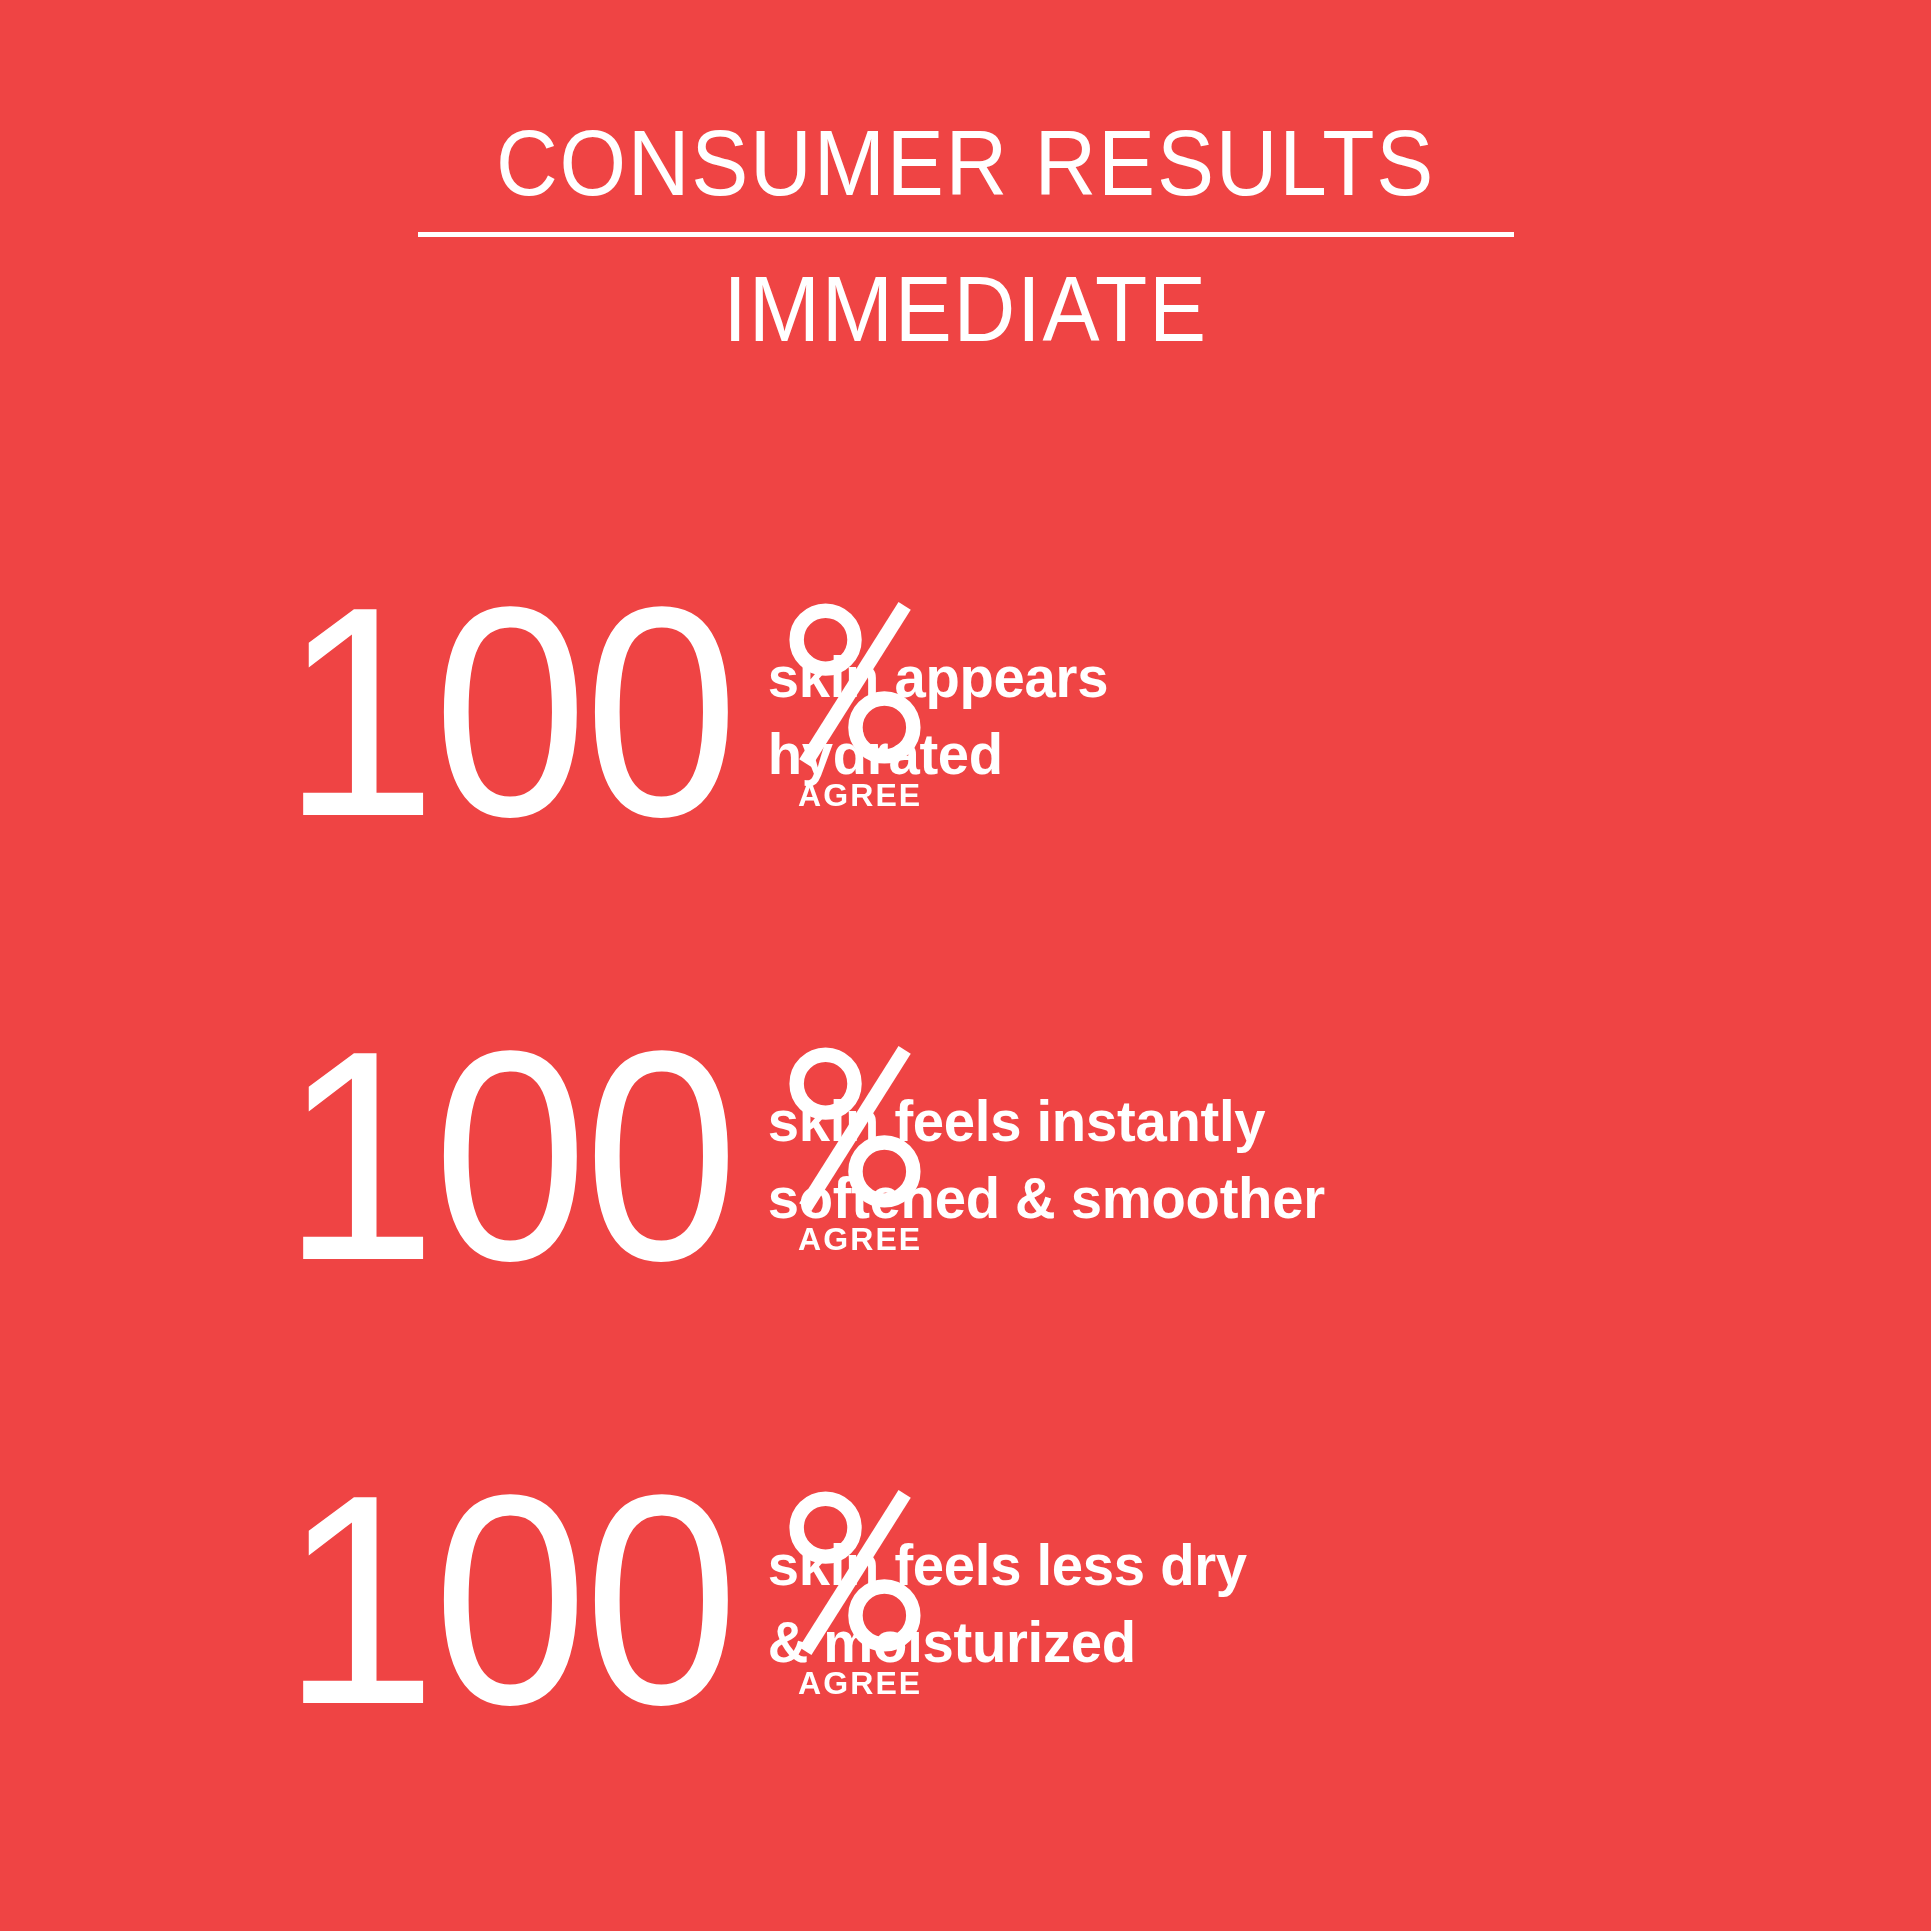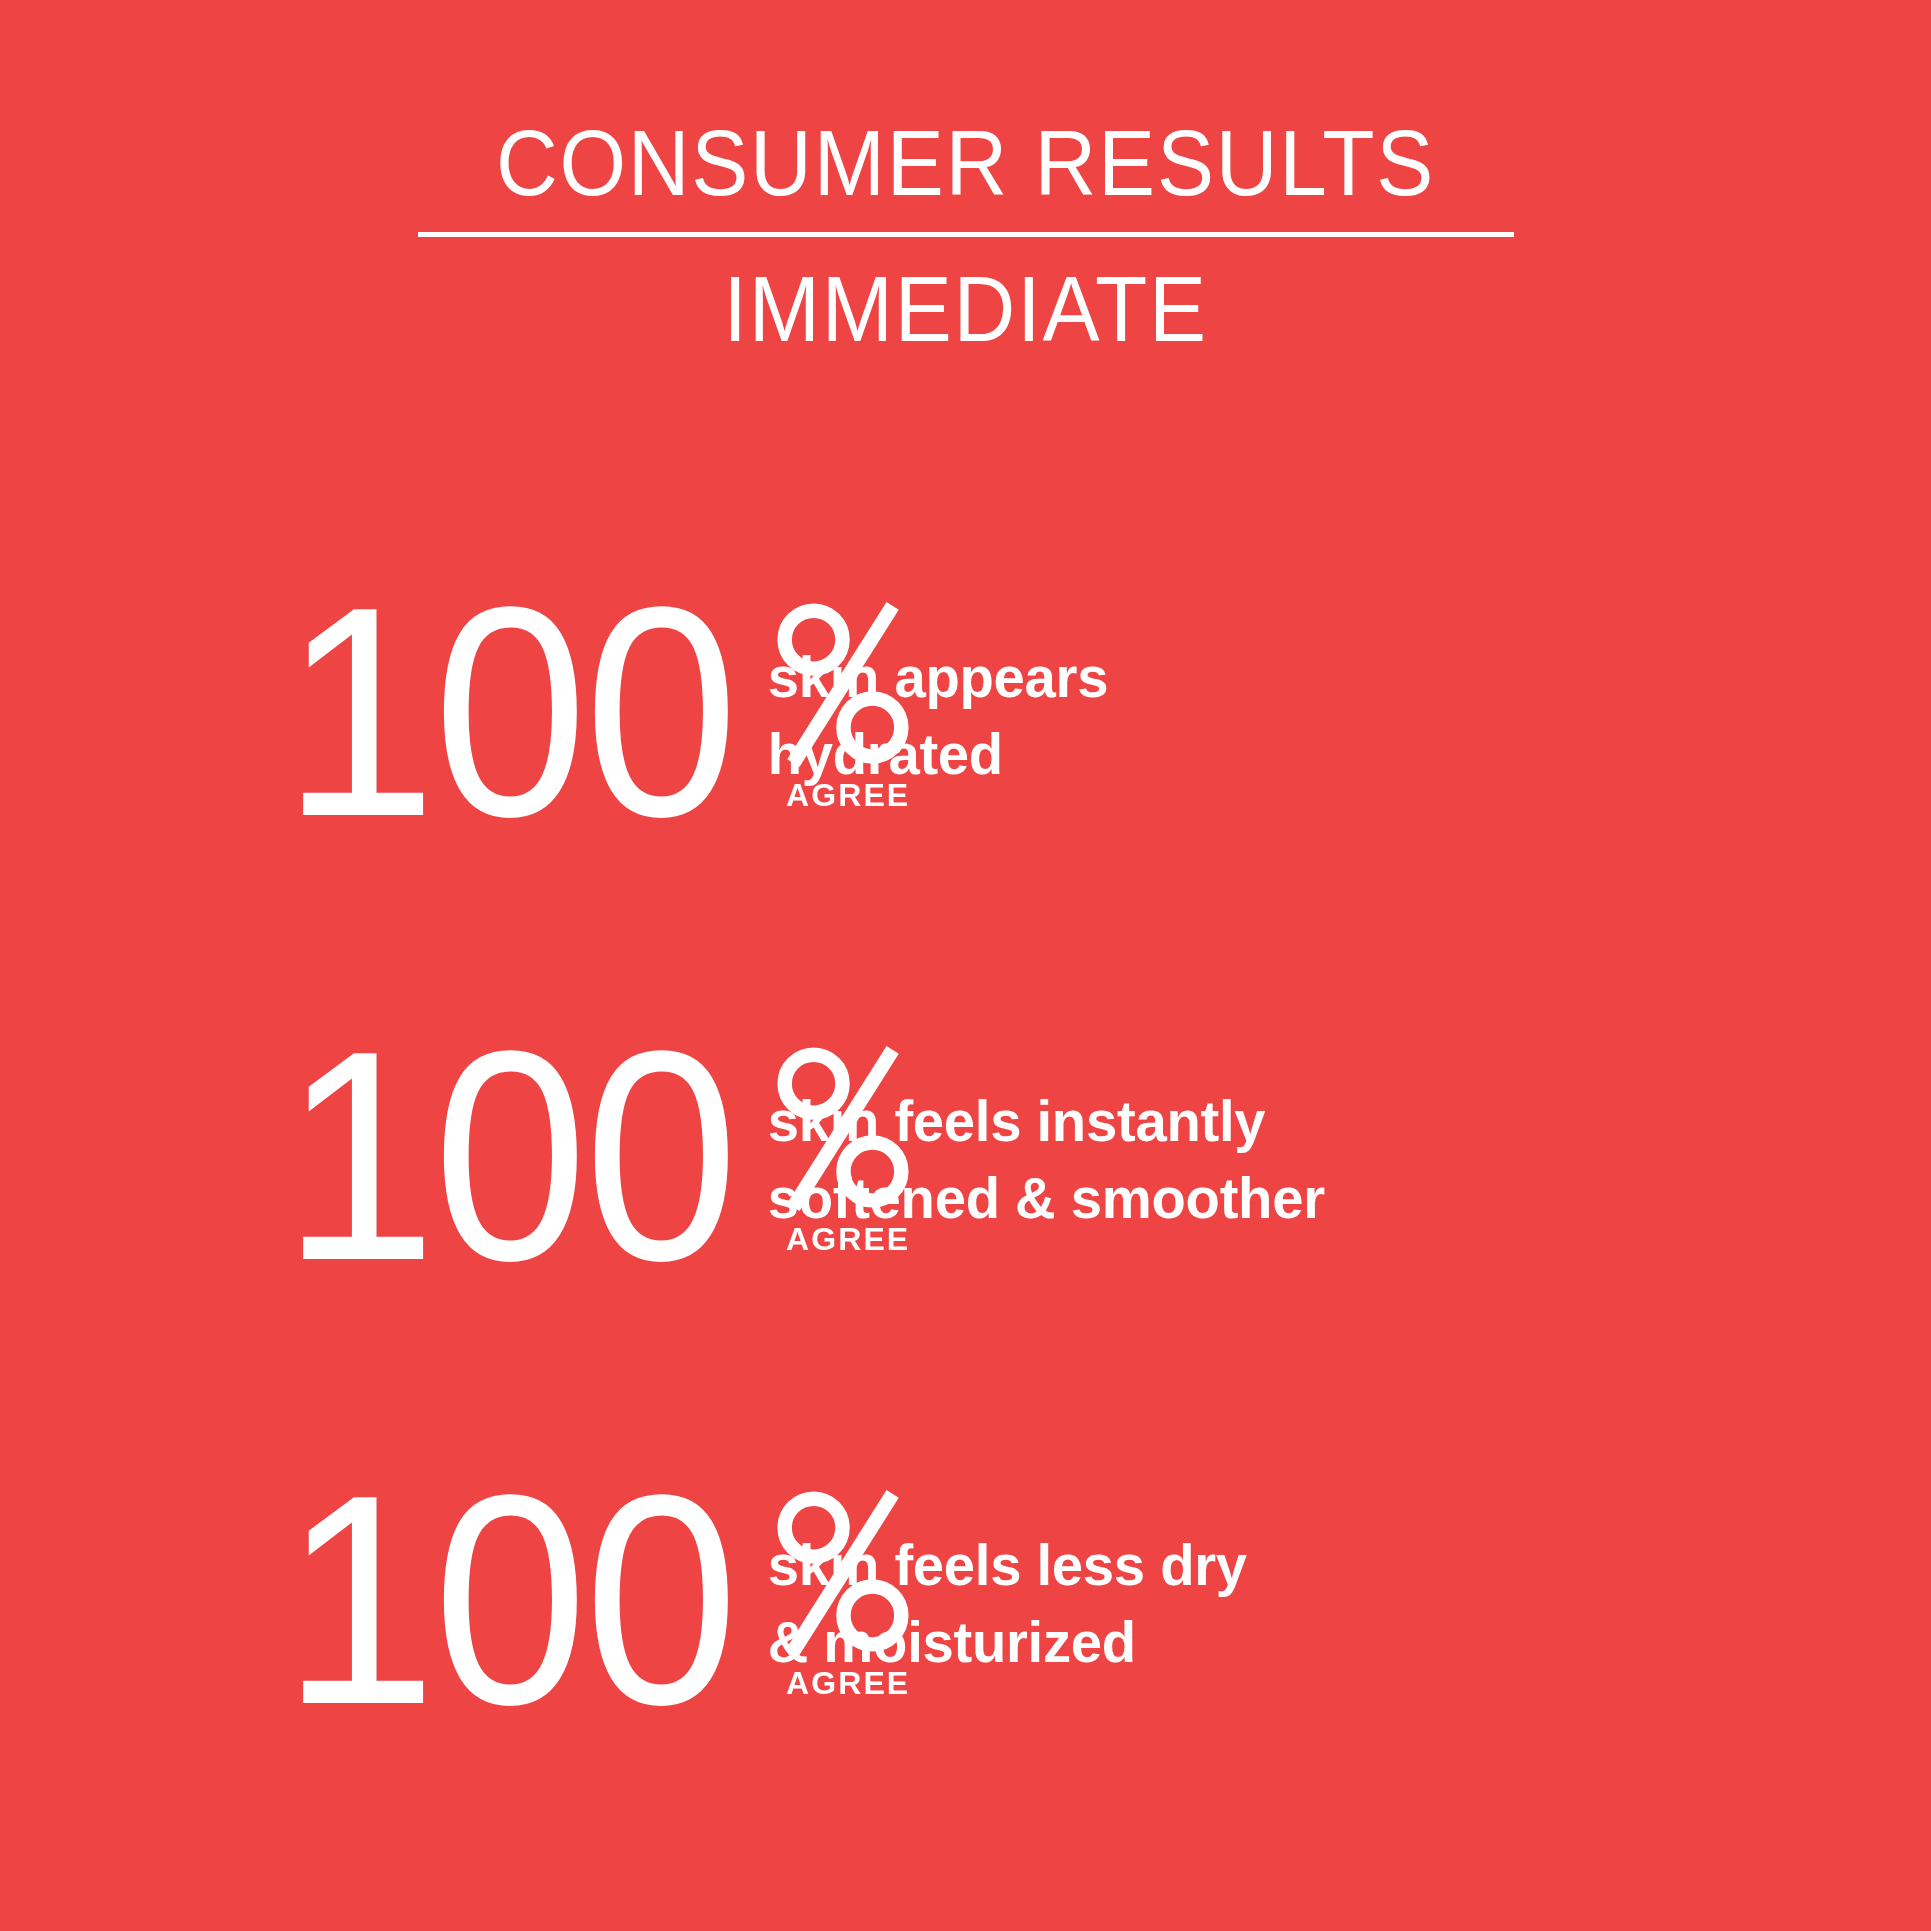--- a/index.html
+++ b/index.html
@@ -87,20 +87,21 @@
   .stat-row:last-child { margin-bottom: 0; }
 
   .stat-figure {
     position: relative;
     width: 763px;
     flex: 0 0 763px;
     display: flex;
     align-items: flex-start;
     padding-left: 282px;
     box-sizing: border-box;
+    gap: 12px;
   }
 
   .stat-number {
     font-size: 299px;
     font-weight: 200;
     line-height: 0.82;
     letter-spacing: -3.9px;
     color: #ffffff;
     transform: scaleX(0.93);
     transform-origin: left top;

